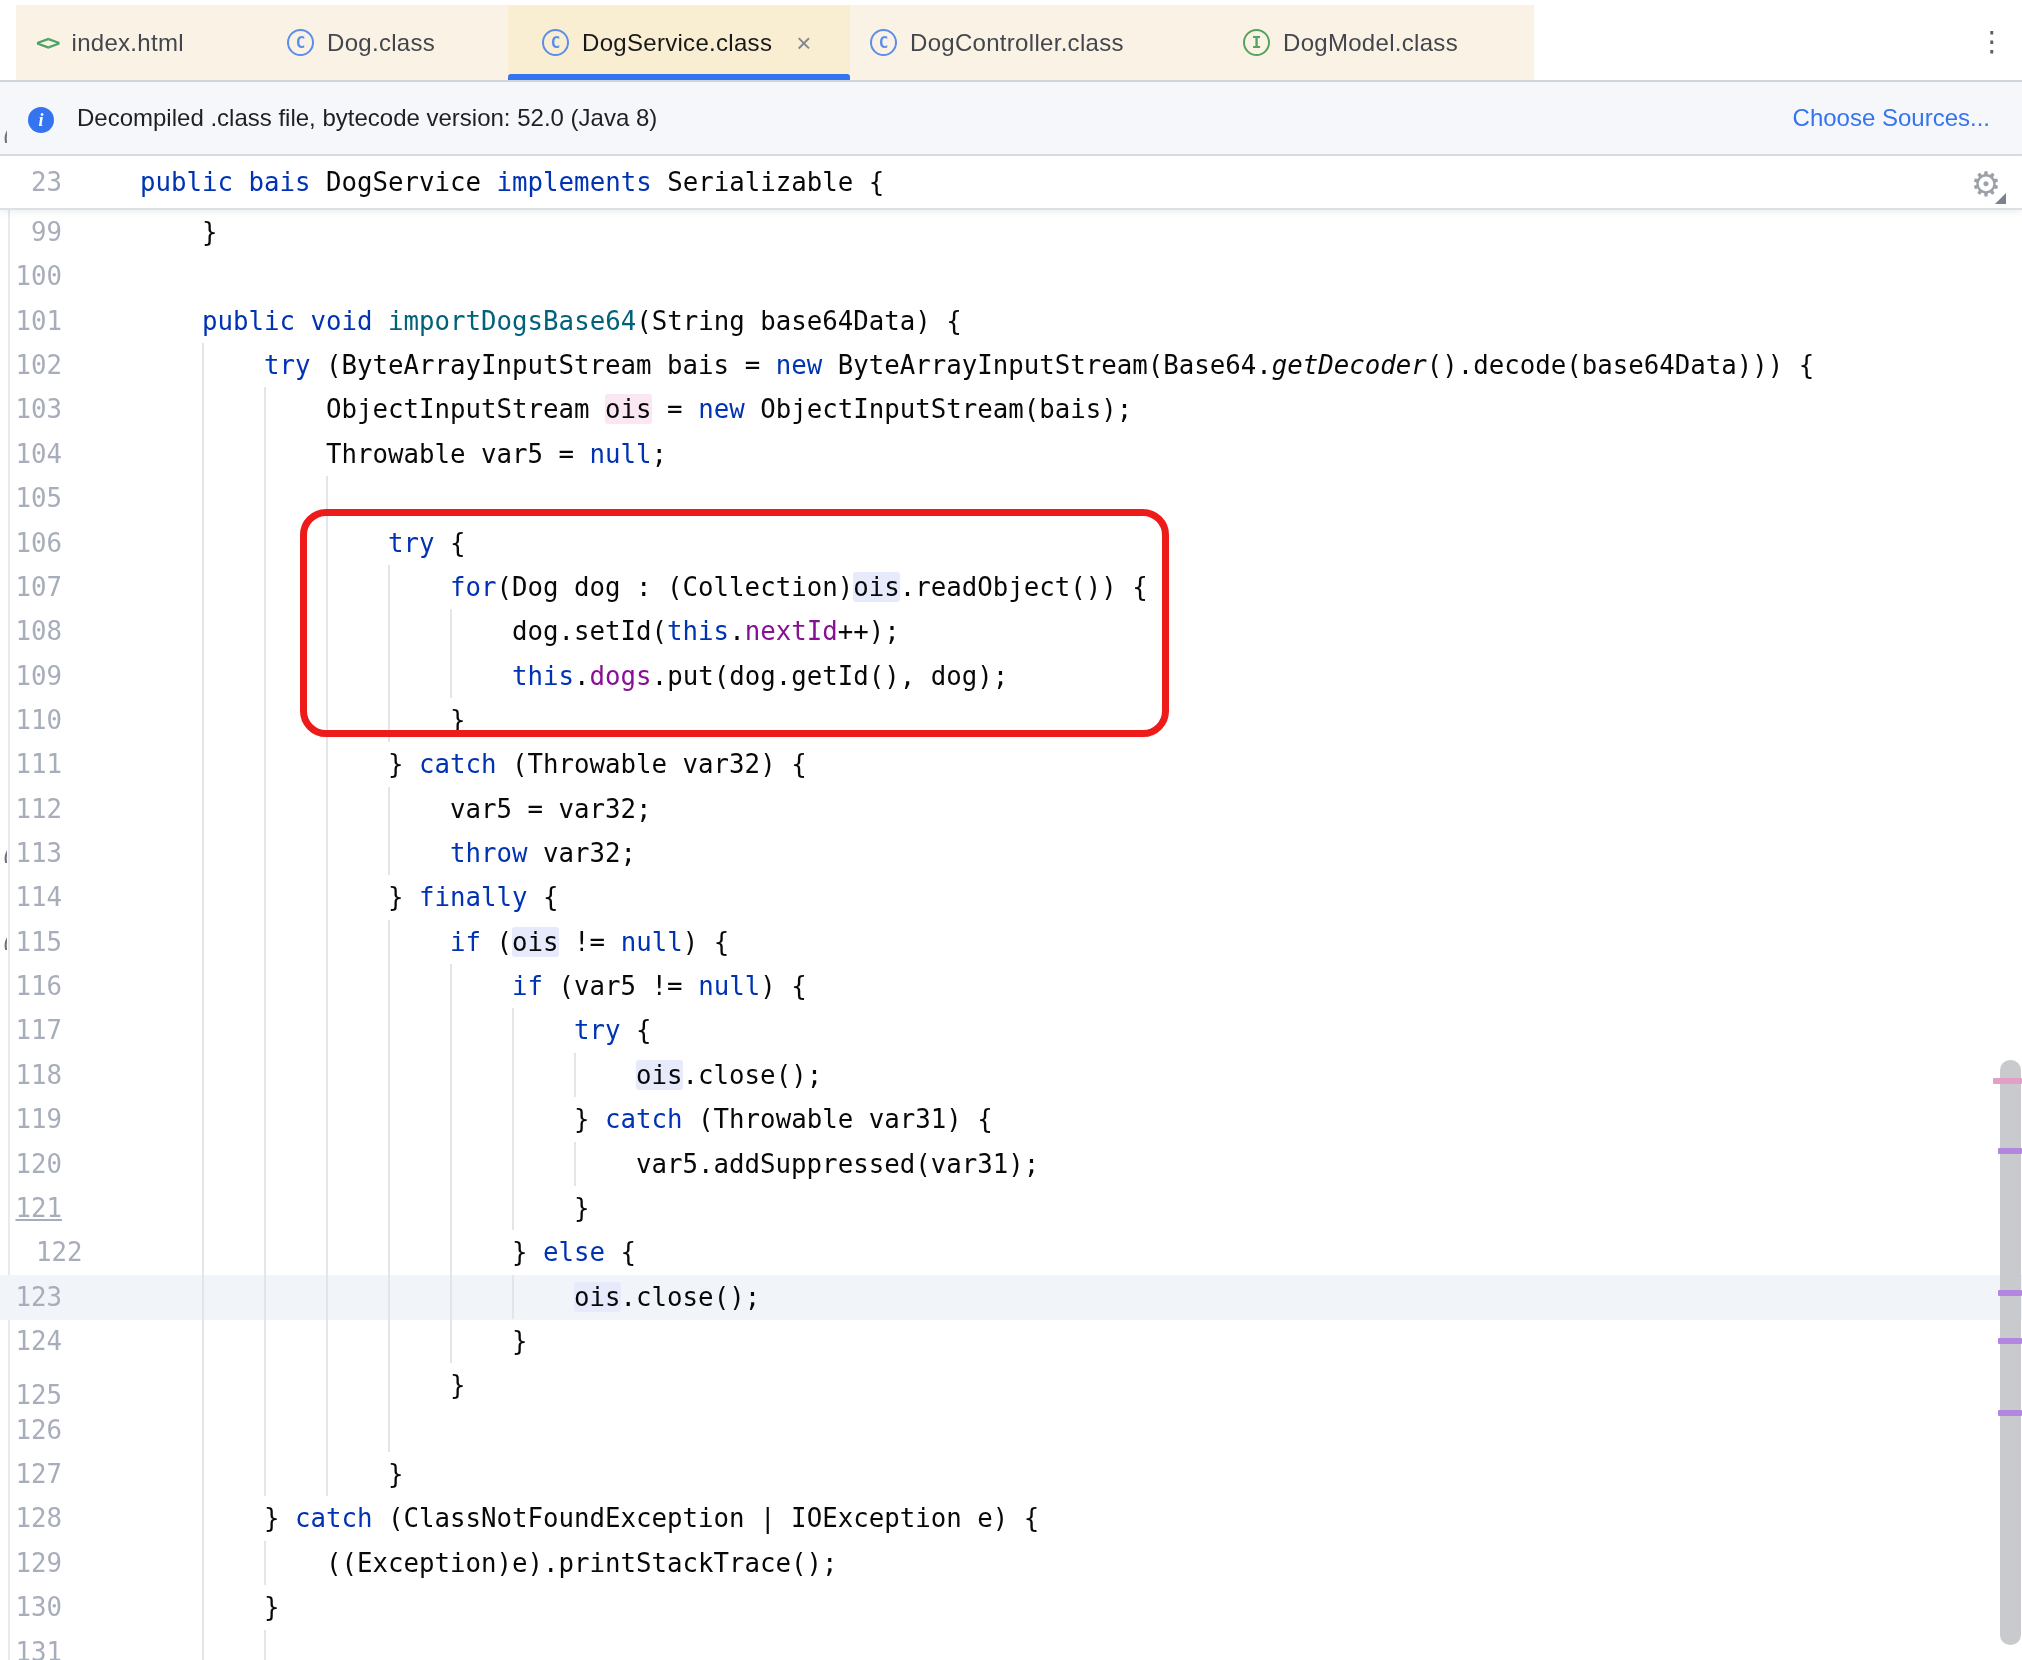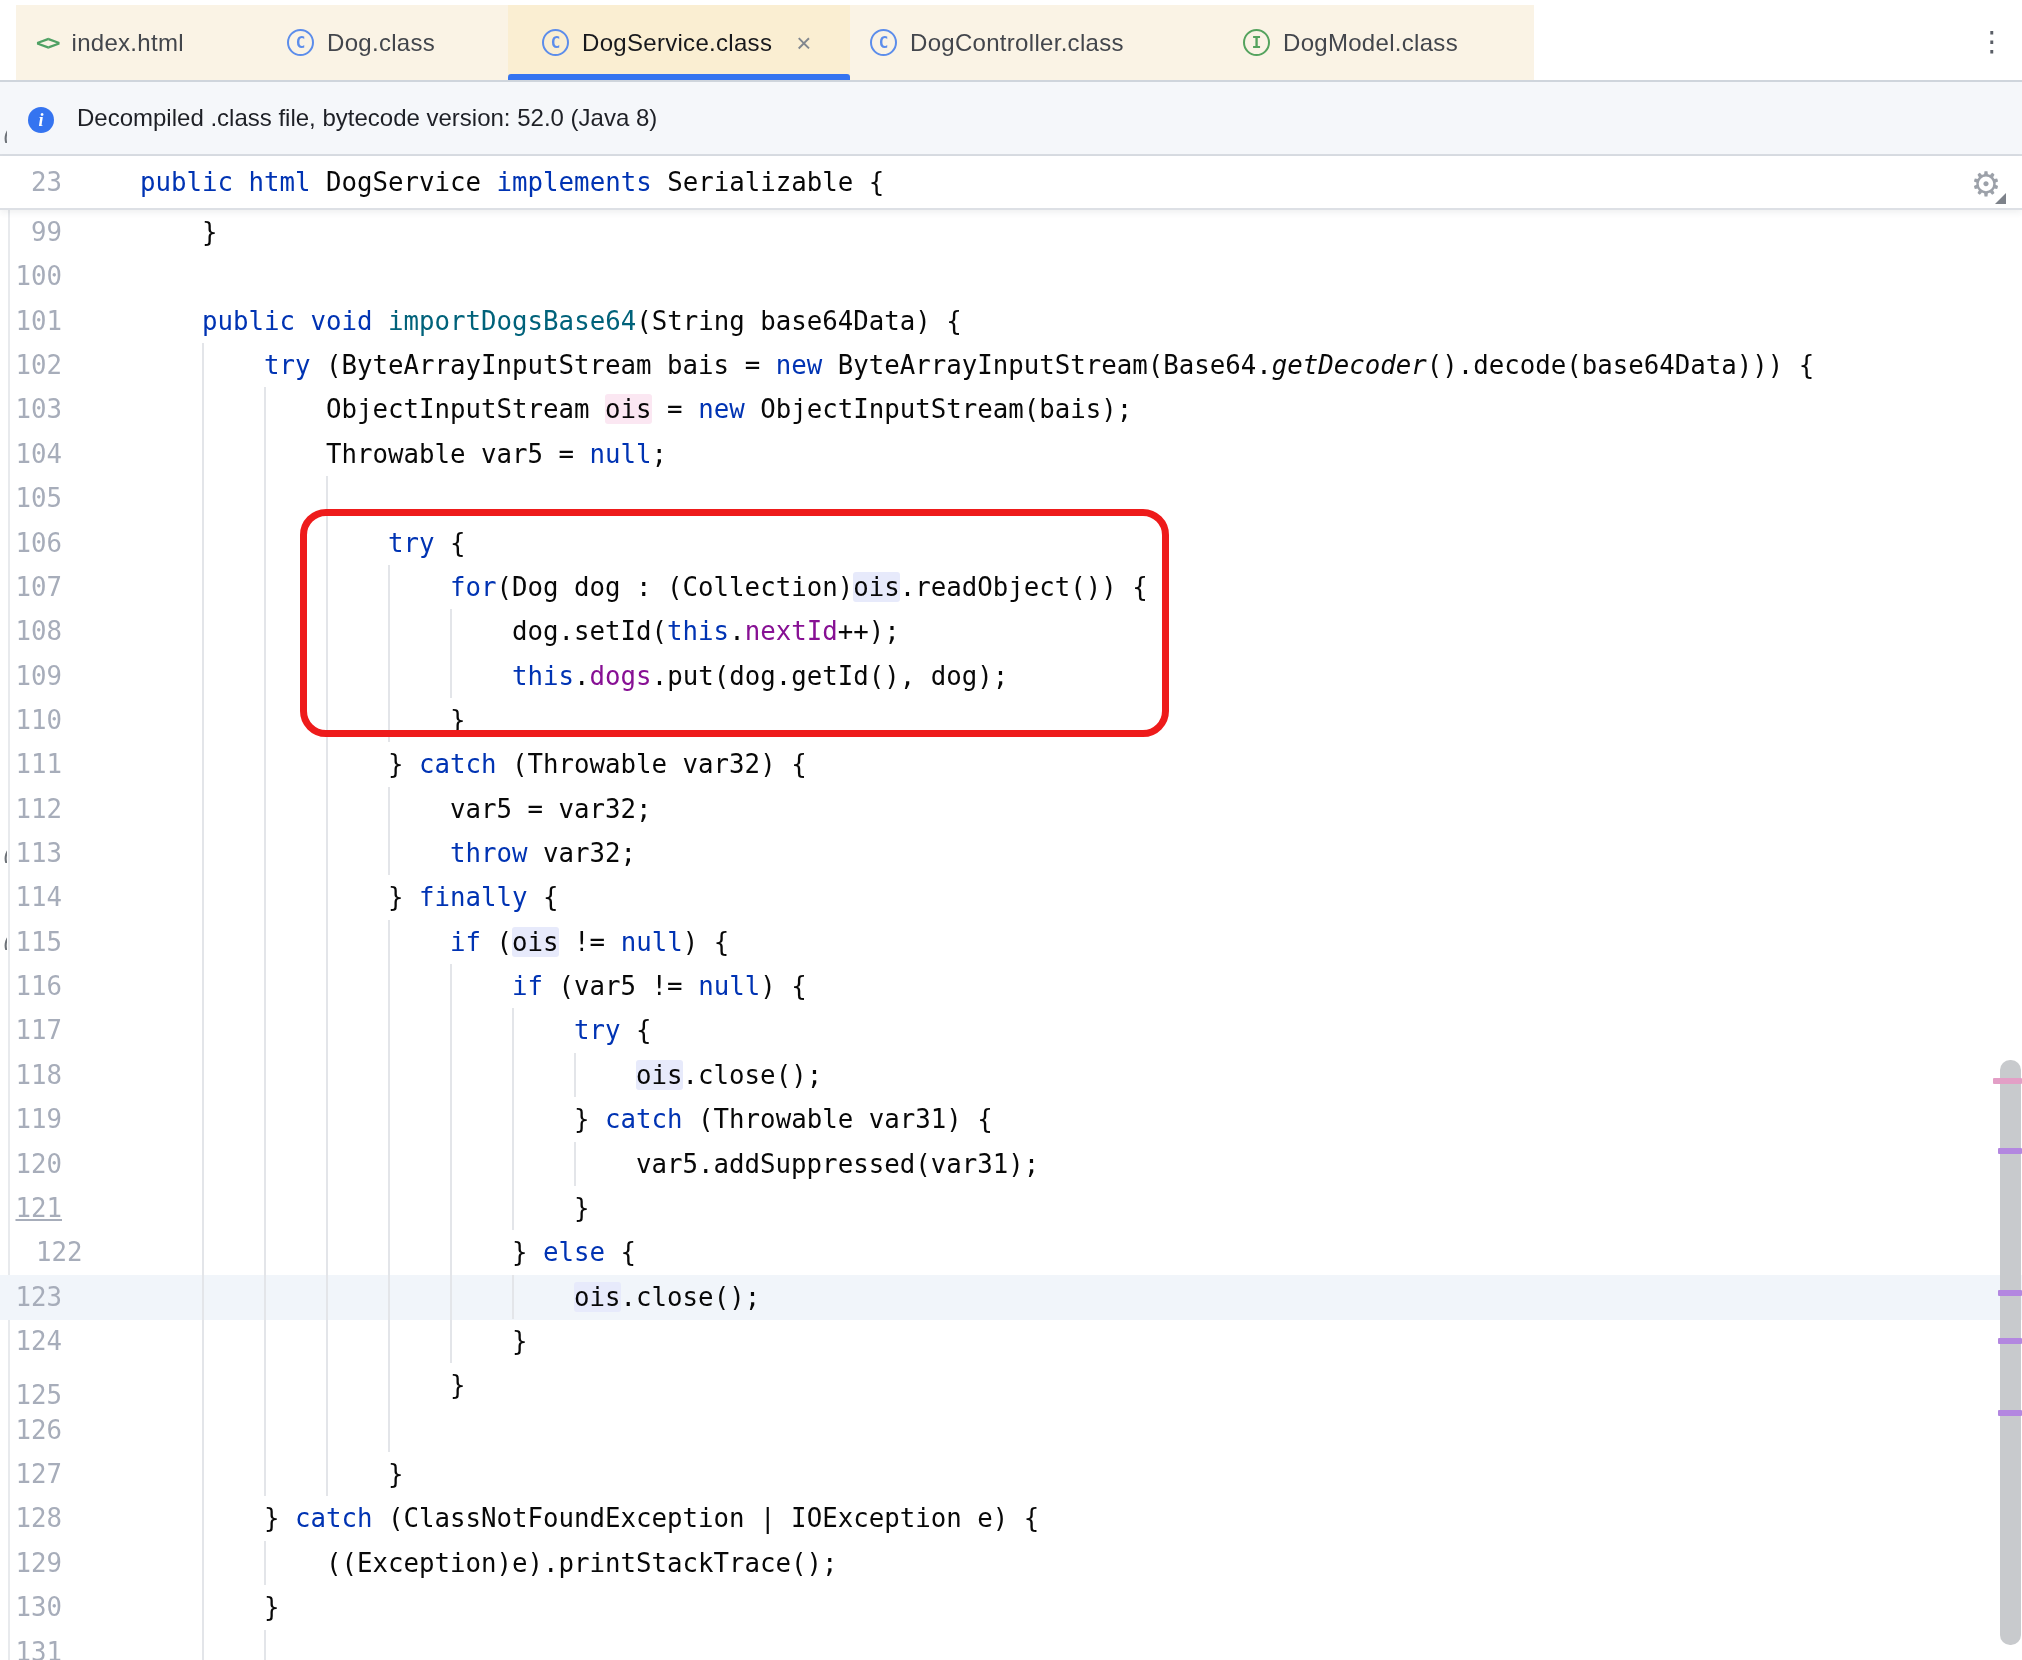--- a/index.html
+++ b/index.html
@@ -118,20 +118,21 @@
         <span class="label">DogModel.class</span>
       </div>
     </div>
   <div id="active-underline"></div>
   <div id="kebab">⋮</div>
 </div>
 
 <div id="banner">
   <div id="banner-info-icon">i</div>
   <div id="banner-text">Decompiled .class file, bytecode version: 52.0 (Java 8)</div>
+  <div id="banner-action">Choose Sources...</div>
 </div>
 
 <div id="editor">
   <div id="editor-left-border"></div>
   <div id="lines-layer">
       <div class="ln" style="top: 54px;">99</div>
       <div class="code-line" style="top: 54px;"><span>    }</span></div>
       <div class="ln" style="top: 98.36px;">100</div>
       <div class="ln" style="top: 142.72px;">101</div>
       <div class="code-line" style="top: 142.72px;"><span>    </span><span class="k">public</span><span> </span><span class="k">void</span><span> </span><span class="m">importDogsBase64</span><span>(String base64Data) {</span></div>
@@ -309,21 +310,21 @@
       <div class="code-line" style="top: 1429.16px;"><span>        }</span></div>
       <div class="guide" style="left: 202px; top: 1473.52px; height: 44.36px;"></div>
       <div class="guide" style="left: 264px; top: 1473.52px; height: 44.36px;"></div>
       <div class="ln" style="top: 1473.52px;">131</div>
     </div>
 
   <div id="red-box" style="left: 300px; top: 352.52px; width: 869px; height: 228.8px;"></div>
 
   <div id="sticky">
     <div class="ln">23</div>
-    <div class="code-line" id="sticky-code"><span class="k">public</span><span> </span><span class="k">html</span><span> DogService </span><span class="k">implements</span><span> Serializable {</span></div>
+    <div class="code-line" id="sticky-code"><span class="k">public</span><span> </span><span class="k">bais</span><span> DogService </span><span class="k">implements</span><span> Serializable {</span></div>
   </div>
   <div id="gear">
     <span>⚙</span>
     <span class="corner"></span>
   </div>
 
   <div id="scroll-thumb" style="top: 904px; height: 585px;"></div>
   <div id="stripe-layer">
       <div class="stripe-mark" style="top: 922px; right: 0px; width: 29px; background: rgb(227, 159, 198);"></div>
       <div class="stripe-mark" style="top: 992px; right: 0px; width: 24px; background: rgb(179, 135, 224);"></div>

